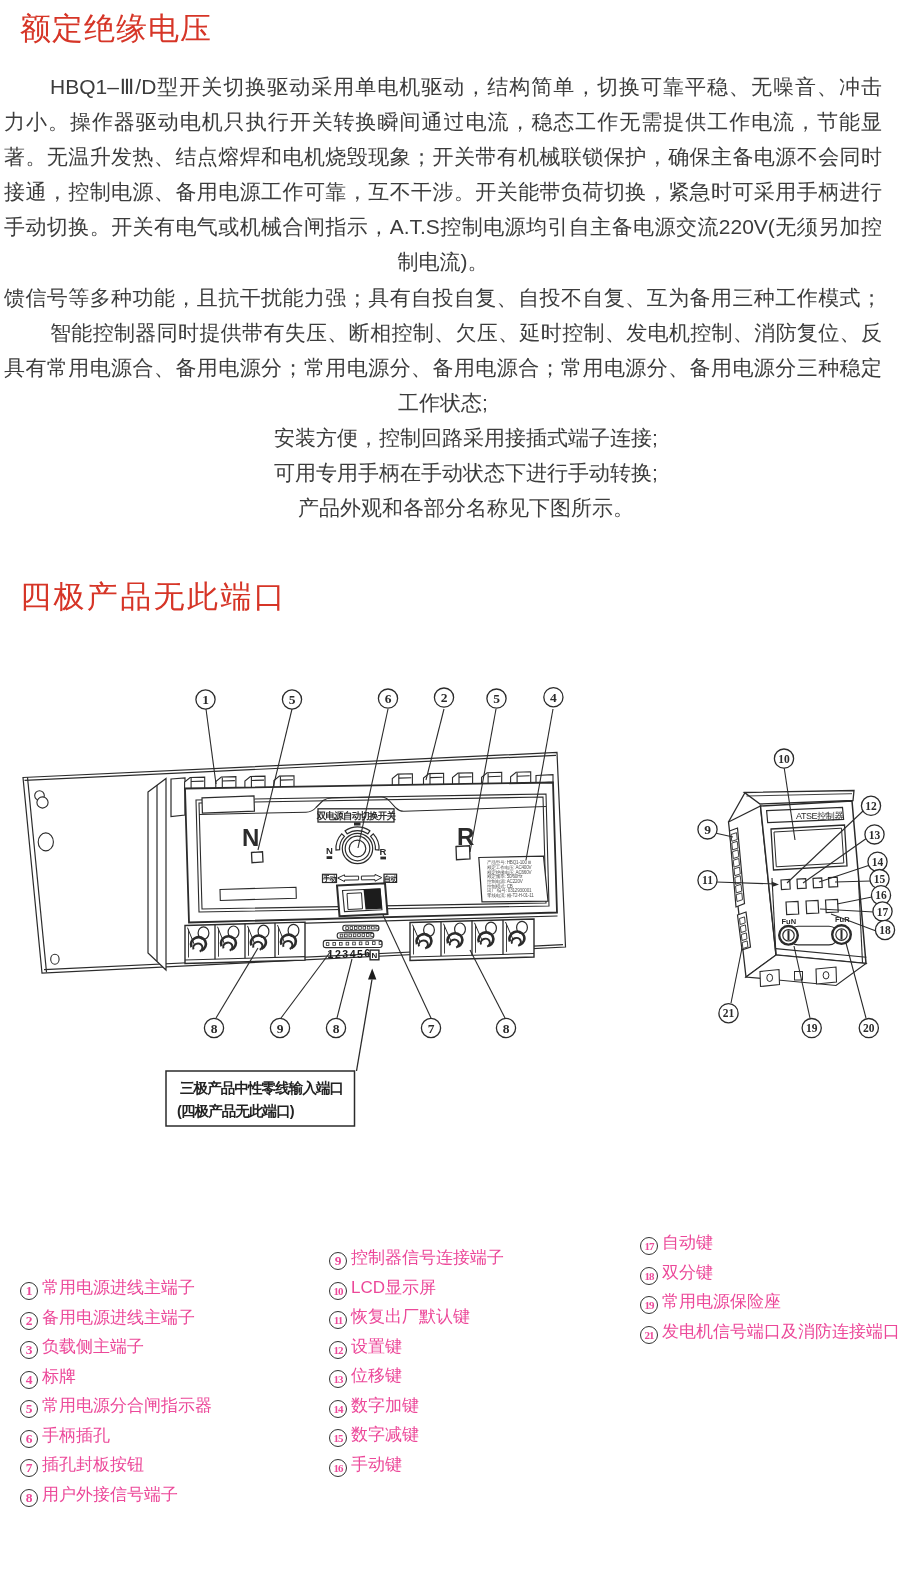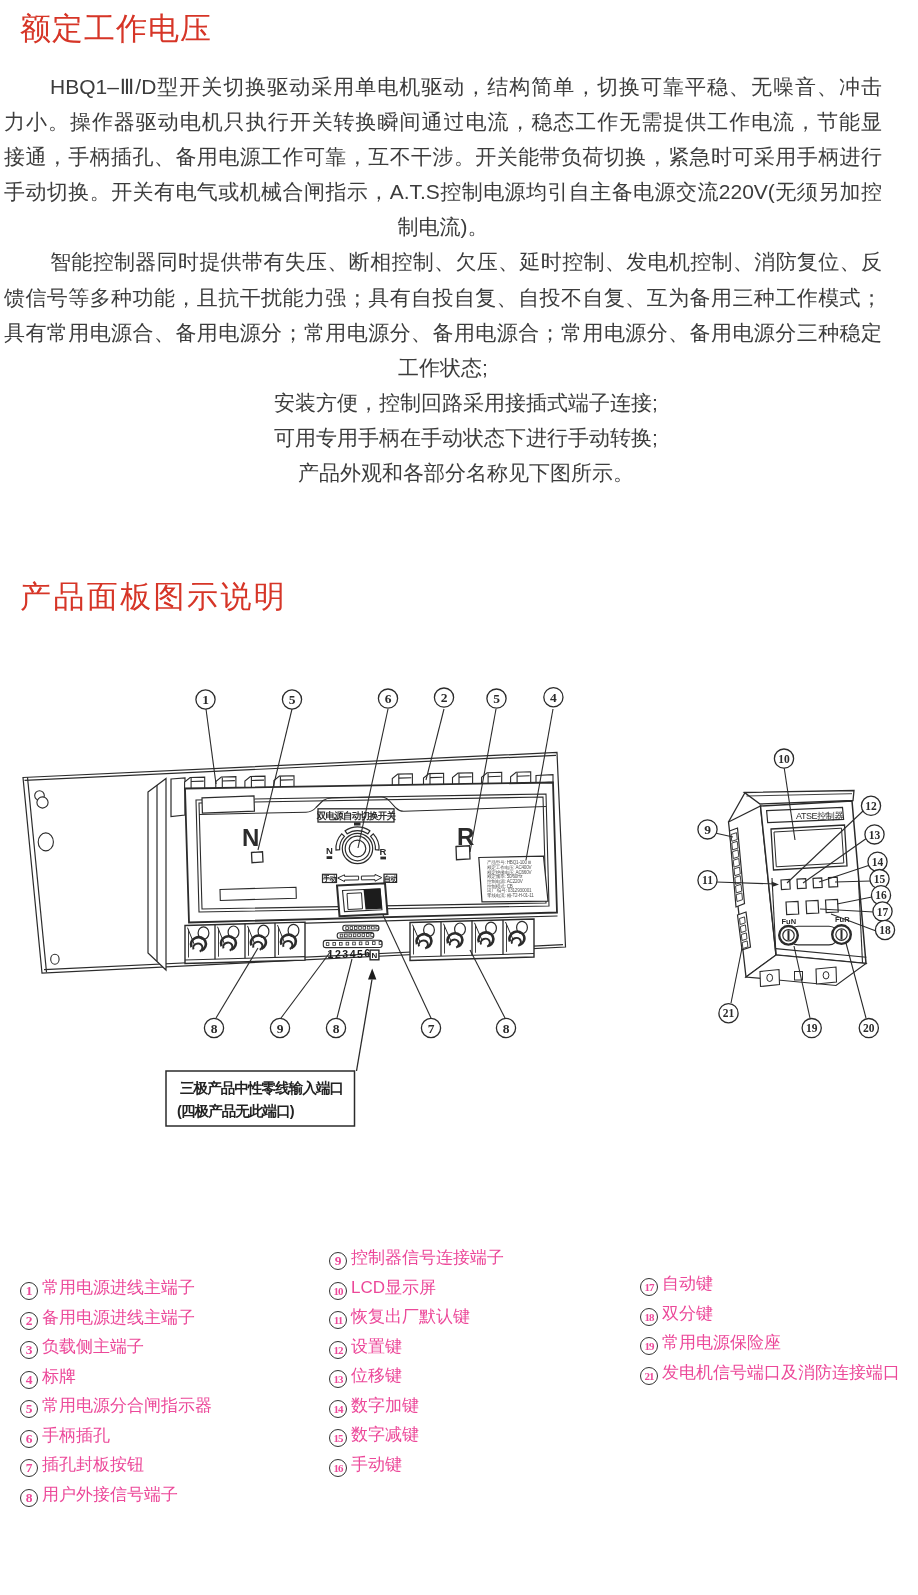--- a/index.html
+++ b/index.html
@@ -9,36 +9,37 @@
 #bodytext .j{text-align:justify;text-align-last:justify;}
 #bodytext .l{text-align:center;}
 #bodytext .in{text-indent:46px;}
 #legend{position:absolute;left:0;top:0;width:918px;height:0;}
 .lcol{position:absolute;font-size:17px;line-height:29.5px;color:#ec4899;white-space:nowrap;}
 .cn{display:inline-block;width:16px;height:16px;border:1.7px solid #333;border-radius:50%;font-size:13.5px;line-height:16.5px;text-align:center;font-weight:bold;font-family:"Liberation Serif",serif;vertical-align:-2px;margin-right:4px;letter-spacing:0;}
 .cn2{font-size:11px;letter-spacing:-1px;}
 </style>
 </head>
 <body>
-<div class="h1" style="top:7.5px;">额定工作电压</div>
+<div class="h1" style="top:7.5px;">额定绝缘电压</div>
 <div id="bodytext">
 <div class="j in">HBQ1–Ⅲ/D型开关切换驱动采用单电机驱动，结构简单，切换可靠平稳、无噪音、冲击</div>
 <div class="j">力小。操作器驱动电机只执行开关转换瞬间通过电流，稳态工作无需提供工作电流，节能显</div>
-<div class="j">接通，手柄插孔、备用电源工作可靠，互不干涉。开关能带负荷切换，紧急时可采用手柄进行</div>
+<div class="j">著。无温升发热、结点熔焊和电机烧毁现象；开关带有机械联锁保护，确保主备电源不会同时</div>
+<div class="j">接通，控制电源、备用电源工作可靠，互不干涉。开关能带负荷切换，紧急时可采用手柄进行</div>
 <div class="j">手动切换。开关有电气或机械合闸指示，A.T.S控制电源均引自主备电源交流220V(无须另加控</div>
 <div class="l">制电流)。</div>
+<div class="j">馈信号等多种功能，且抗干扰能力强；具有自投自复、自投不自复、互为备用三种工作模式；</div>
 <div class="j in">智能控制器同时提供带有失压、断相控制、欠压、延时控制、发电机控制、消防复位、反</div>
-<div class="j">馈信号等多种功能，且抗干扰能力强；具有自投自复、自投不自复、互为备用三种工作模式；</div>
 <div class="j">具有常用电源合、备用电源分；常用电源分、备用电源合；常用电源分、备用电源分三种稳定</div>
 <div class="l">工作状态;</div>
 <div class="l in">安装方便，控制回路采用接插式端子连接;</div>
 <div class="l in">可用专用手柄在手动状态下进行手动转换;</div>
 <div class="l in">产品外观和各部分名称见下图所示。</div>
 </div>
-<div class="h1" style="top:576px;letter-spacing:2.4px;">产品面板图示说明</div>
+<div class="h1" style="top:576px;letter-spacing:2.4px;">四极产品无此端口</div>
 <svg id="diagram" style="position:absolute;left:0;top:680px;" width="918" height="470" viewBox="0 0 918 470" fill="none" stroke="#2b2b2b" stroke-width="1.3">
 <g stroke-width="1.2">
 <polygon points="23,97.5 557,72.5 565.5,267 42,293" fill="#fff"></polygon>
 <polyline points="27.5,97.3 46.5,292.3"></polyline>
 <polyline points="44,289.7 563,264.7"></polyline>
 <polyline points="24.5,100.3 556,75.3"></polyline>
 </g>
 <g stroke-width="1.1" fill="#fff">
 <circle cx="39.5" cy="115.5" r="4.8"></circle>
 <circle cx="42.5" cy="122.5" r="5.6"></circle>
@@ -356,19 +357,19 @@
 <div class="lcol" style="left:329px;top:1243px;">
 <div><span class="cn">9</span>控制器信号连接端子</div>
 <div><span class="cn cn2">10</span>LCD显示屏</div>
 <div><span class="cn cn2">11</span>恢复出厂默认键</div>
 <div><span class="cn cn2">12</span>设置键</div>
 <div><span class="cn cn2">13</span>位移键</div>
 <div><span class="cn cn2">14</span>数字加键</div>
 <div><span class="cn cn2">15</span>数字减键</div>
 <div><span class="cn cn2">16</span>手动键</div>
 </div>
-<div class="lcol" style="left:640px;top:1269px;">
+<div class="lcol" style="left:640px;top:1228px;">
 <div><span class="cn cn2">17</span>自动键</div>
 <div><span class="cn cn2">18</span>双分键</div>
 <div><span class="cn cn2">19</span>常用电源保险座</div>
 <div><span class="cn cn2">21</span>发电机信号端口及消防连接端口</div>
 </div>
 </div>
 
 </body></html>

